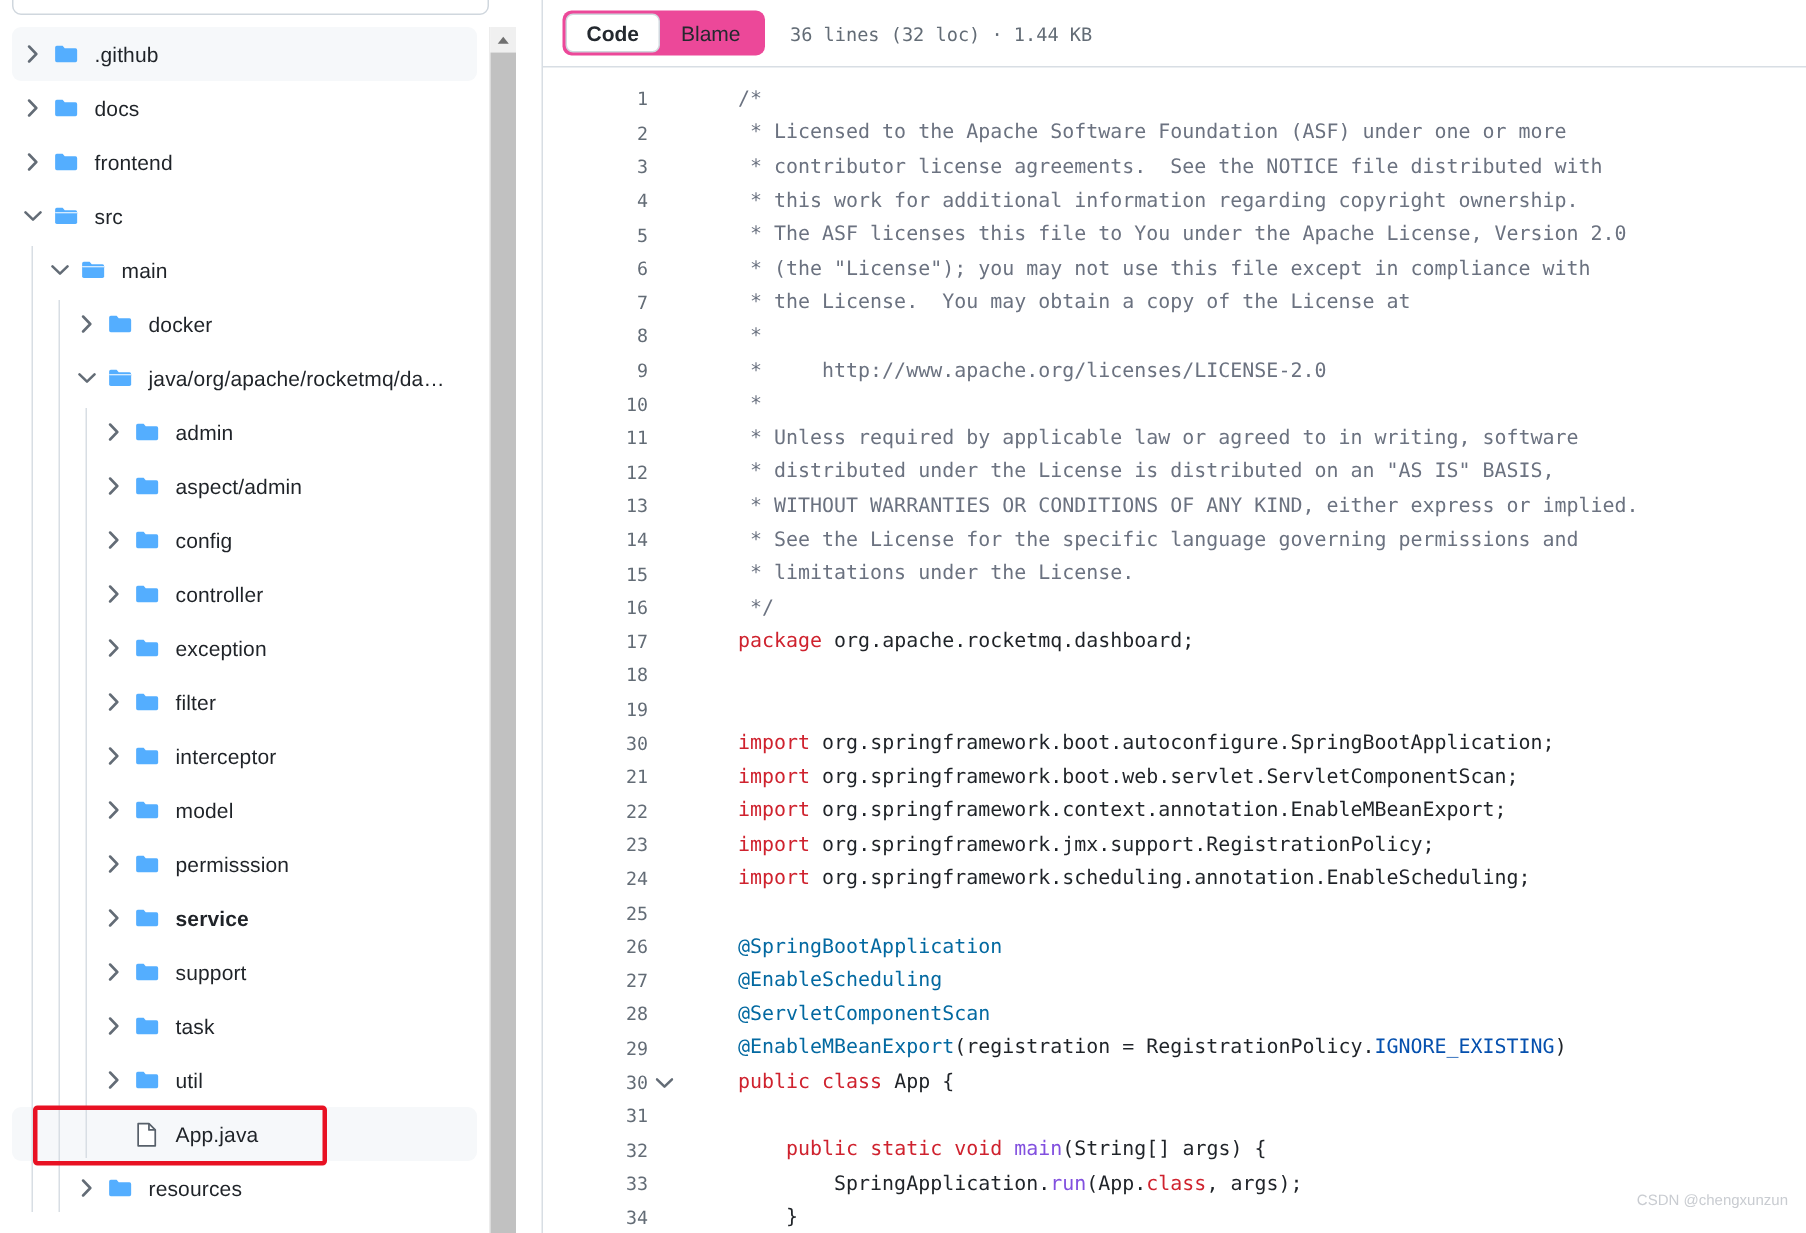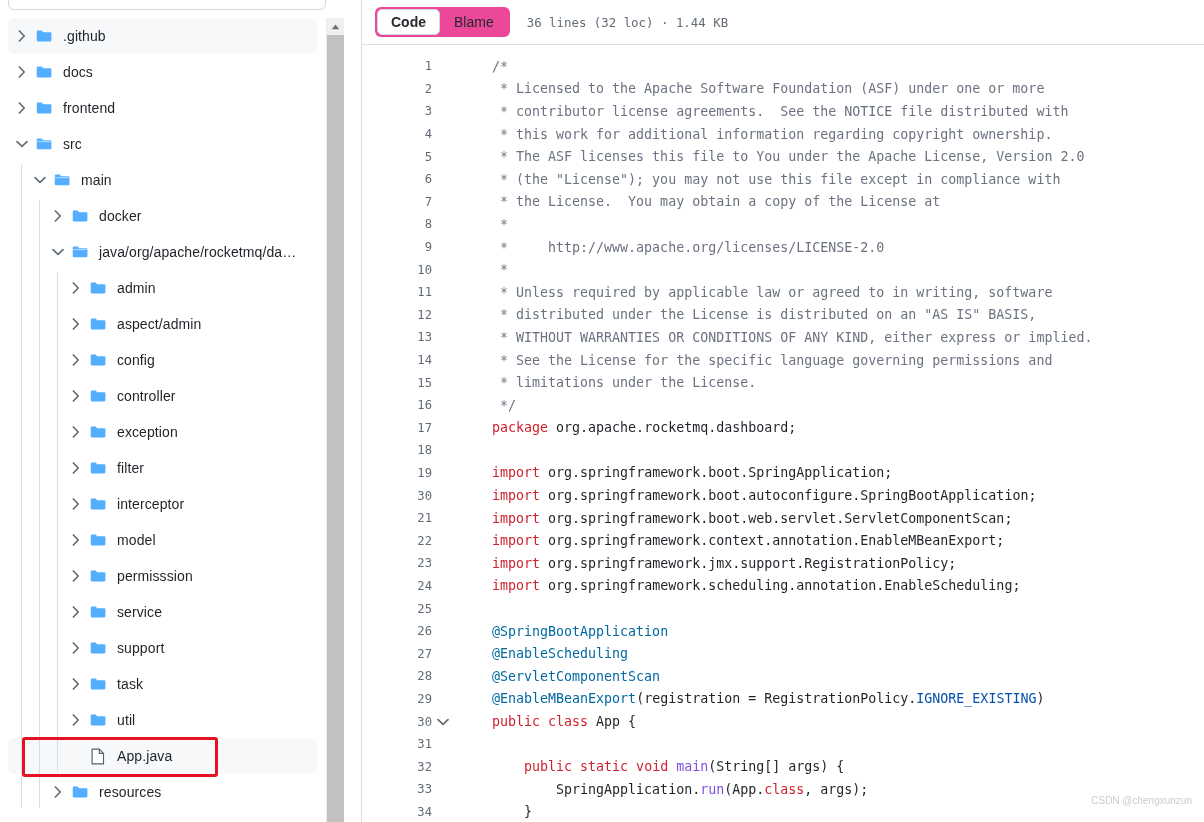--- a/index.html
+++ b/index.html
@@ -439,21 +439,21 @@
               <path d="M1.4 1 L6.2 6 L1.4 11" fill="none" stroke="#636c76" stroke-width="1.7" stroke-linecap="round" stroke-linejoin="round"></path>
             </svg>
           </span>
           <span class="ficon">
             <svg width="17" height="14" viewBox="0 0 17 14" aria-hidden="true">
               <path d="M0.8 2.4a1.2 1.2 0 0 1 1.2-1.2h4.1l1.5 1.7h7.6a1.2 1.2 0 0 1 1.2 1.2v7.5a1.2 1.2 0 0 1-1.2 1.2H2a1.2 1.2 0 0 1-1.2-1.2z" fill="#54aeff"></path>
             </svg>
           </span>
           <span class="label">permisssion</span>
         </div>
-        <div class="tree-row" style="padding-left: 60px;">
+        <div class="tree-row" style="padding-left: 60px; font-weight: bold;">
           <span class="twisty">
             <svg width="8" height="12" viewBox="0 0 8 12" aria-hidden="true">
               <path d="M1.4 1 L6.2 6 L1.4 11" fill="none" stroke="#636c76" stroke-width="1.7" stroke-linecap="round" stroke-linejoin="round"></path>
             </svg>
           </span>
           <span class="ficon">
             <svg width="17" height="14" viewBox="0 0 17 14" aria-hidden="true">
               <path d="M0.8 2.4a1.2 1.2 0 0 1 1.2-1.2h4.1l1.5 1.7h7.6a1.2 1.2 0 0 1 1.2 1.2v7.5a1.2 1.2 0 0 1-1.2 1.2H2a1.2 1.2 0 0 1-1.2-1.2z" fill="#54aeff"></path>
             </svg>
           </span>
@@ -560,21 +560,21 @@
         <div class="code-line"><span class="ln">9</span><span class="fold"></span><span class="src"><span class="tk-com">   *     http://www.apache.org/licenses/LICENSE-2.0</span></span></div>
         <div class="code-line"><span class="ln">10</span><span class="fold"></span><span class="src"><span class="tk-com">   *</span></span></div>
         <div class="code-line"><span class="ln">11</span><span class="fold"></span><span class="src"><span class="tk-com">   * Unless required by applicable law or agreed to in writing, software</span></span></div>
         <div class="code-line"><span class="ln">12</span><span class="fold"></span><span class="src"><span class="tk-com">   * distributed under the License is distributed on an "AS IS" BASIS,</span></span></div>
         <div class="code-line"><span class="ln">13</span><span class="fold"></span><span class="src"><span class="tk-com">   * WITHOUT WARRANTIES OR CONDITIONS OF ANY KIND, either express or implied.</span></span></div>
         <div class="code-line"><span class="ln">14</span><span class="fold"></span><span class="src"><span class="tk-com">   * See the License for the specific language governing permissions and</span></span></div>
         <div class="code-line"><span class="ln">15</span><span class="fold"></span><span class="src"><span class="tk-com">   * limitations under the License.</span></span></div>
         <div class="code-line"><span class="ln">16</span><span class="fold"></span><span class="src"><span class="tk-com">   */</span></span></div>
         <div class="code-line"><span class="ln">17</span><span class="fold"></span><span class="src"><span class="tk-pl">  </span><span class="tk-kw">package</span><span class="tk-pl"> org.apache.rocketmq.dashboard;</span></span></div>
         <div class="code-line"><span class="ln">18</span><span class="fold"></span><span class="src"></span></div>
-        <div class="code-line"><span class="ln">19</span><span class="fold"></span><span class="src"><span class="tk-pl">  </span><span class="tk-kw">import</span><span class="tk-pl"> org.springframework.boot.SpringApplication;</span></span></div>
+        <div class="code-line"><span class="ln">19</span><span class="fold"></span></div>
         <div class="code-line"><span class="ln">30</span><span class="fold"></span><span class="src"><span class="tk-pl">  </span><span class="tk-kw">import</span><span class="tk-pl"> org.springframework.boot.autoconfigure.SpringBootApplication;</span></span></div>
         <div class="code-line"><span class="ln">21</span><span class="fold"></span><span class="src"><span class="tk-pl">  </span><span class="tk-kw">import</span><span class="tk-pl"> org.springframework.boot.web.servlet.ServletComponentScan;</span></span></div>
         <div class="code-line"><span class="ln">22</span><span class="fold"></span><span class="src"><span class="tk-pl">  </span><span class="tk-kw">import</span><span class="tk-pl"> org.springframework.context.annotation.EnableMBeanExport;</span></span></div>
         <div class="code-line"><span class="ln">23</span><span class="fold"></span><span class="src"><span class="tk-pl">  </span><span class="tk-kw">import</span><span class="tk-pl"> org.springframework.jmx.support.RegistrationPolicy;</span></span></div>
         <div class="code-line"><span class="ln">24</span><span class="fold"></span><span class="src"><span class="tk-pl">  </span><span class="tk-kw">import</span><span class="tk-pl"> org.springframework.scheduling.annotation.EnableScheduling;</span></span></div>
         <div class="code-line"><span class="ln">25</span><span class="fold"></span><span class="src"></span></div>
         <div class="code-line"><span class="ln">26</span><span class="fold"></span><span class="src"><span class="tk-pl">  </span><span class="tk-ann">@SpringBootApplication</span></span></div>
         <div class="code-line"><span class="ln">27</span><span class="fold"></span><span class="src"><span class="tk-pl">  </span><span class="tk-ann">@EnableScheduling</span></span></div>
         <div class="code-line"><span class="ln">28</span><span class="fold"></span><span class="src"><span class="tk-pl">  </span><span class="tk-ann">@ServletComponentScan</span></span></div>
         <div class="code-line"><span class="ln">29</span><span class="fold"></span><span class="src"><span class="tk-pl">  </span><span class="tk-ann">@EnableMBeanExport</span><span class="tk-pl">(registration = RegistrationPolicy.</span><span class="tk-con">IGNORE_EXISTING</span><span class="tk-pl">)</span></span></div>

